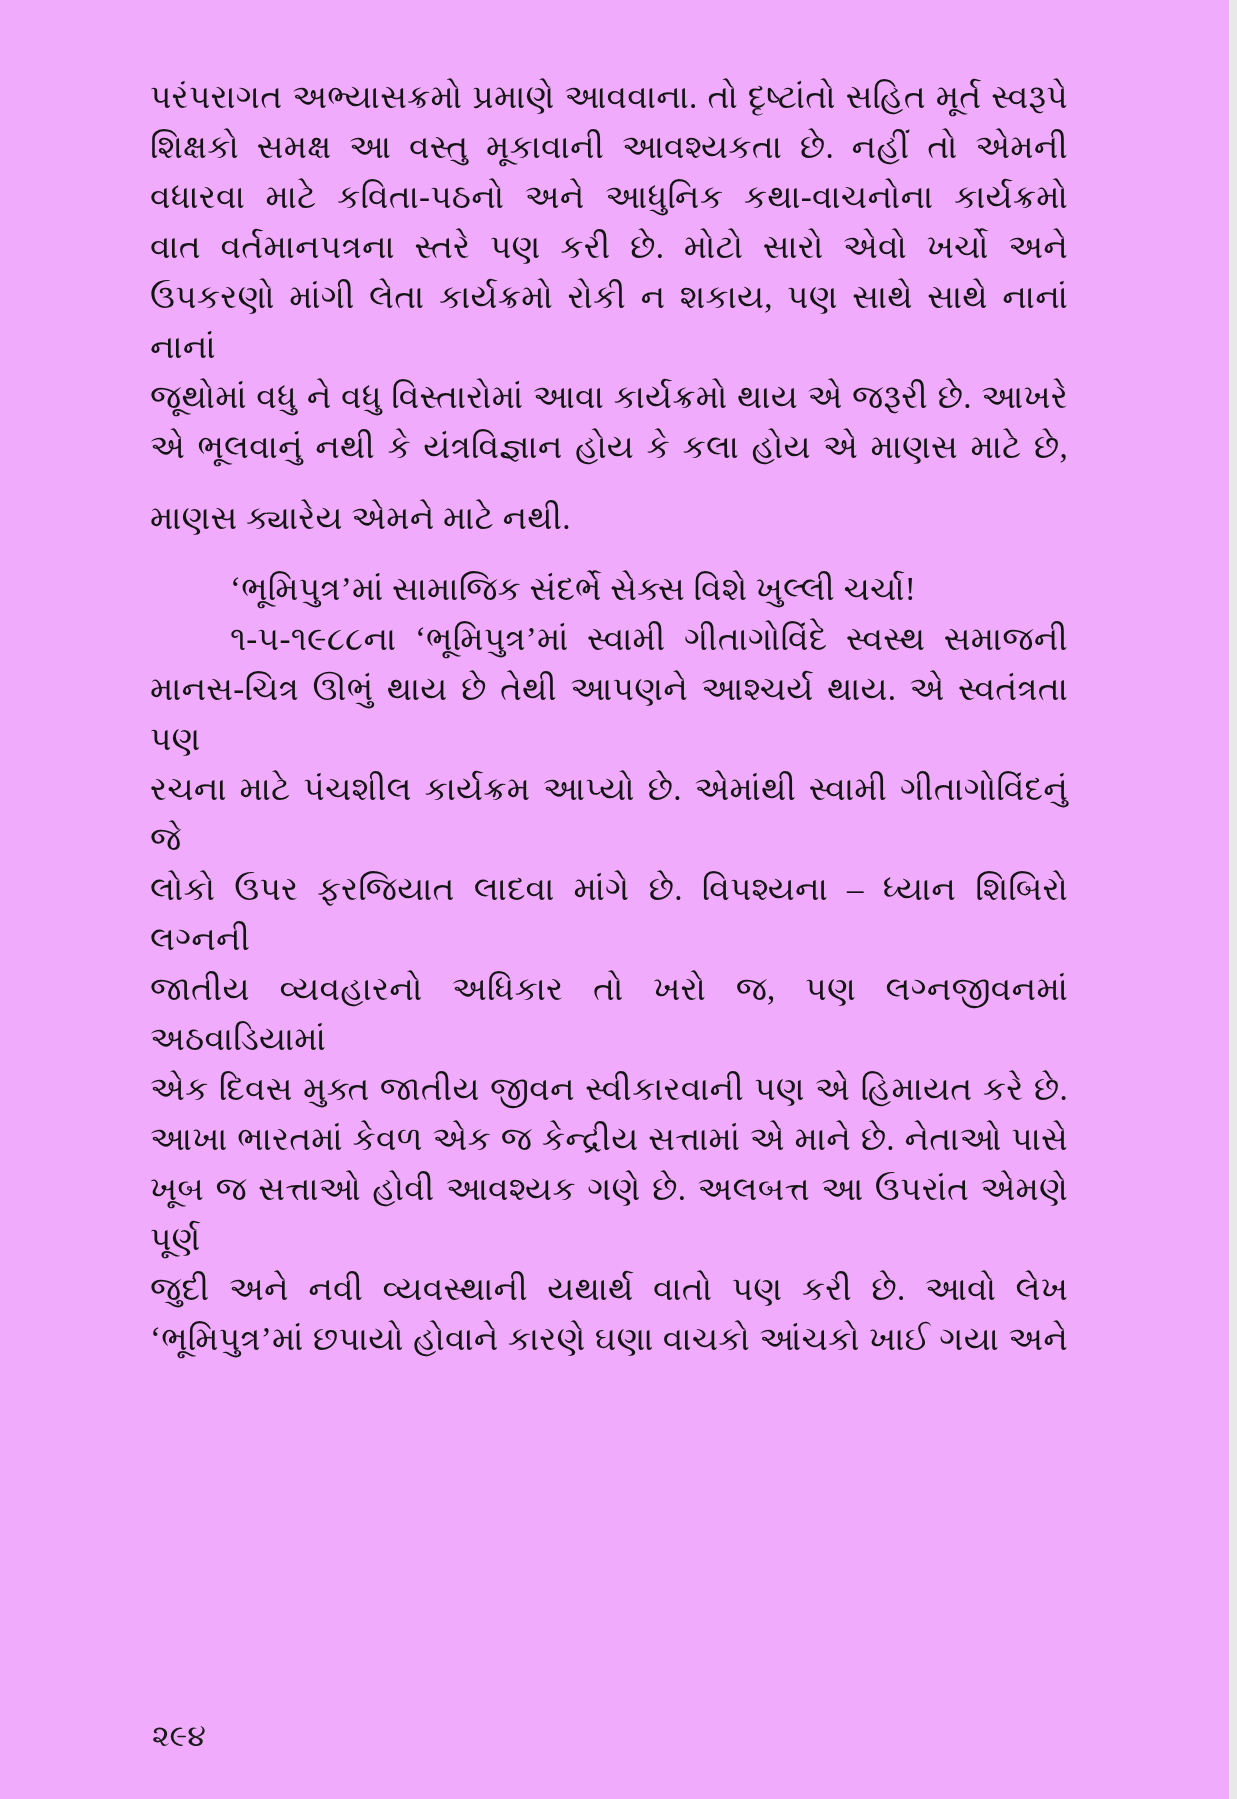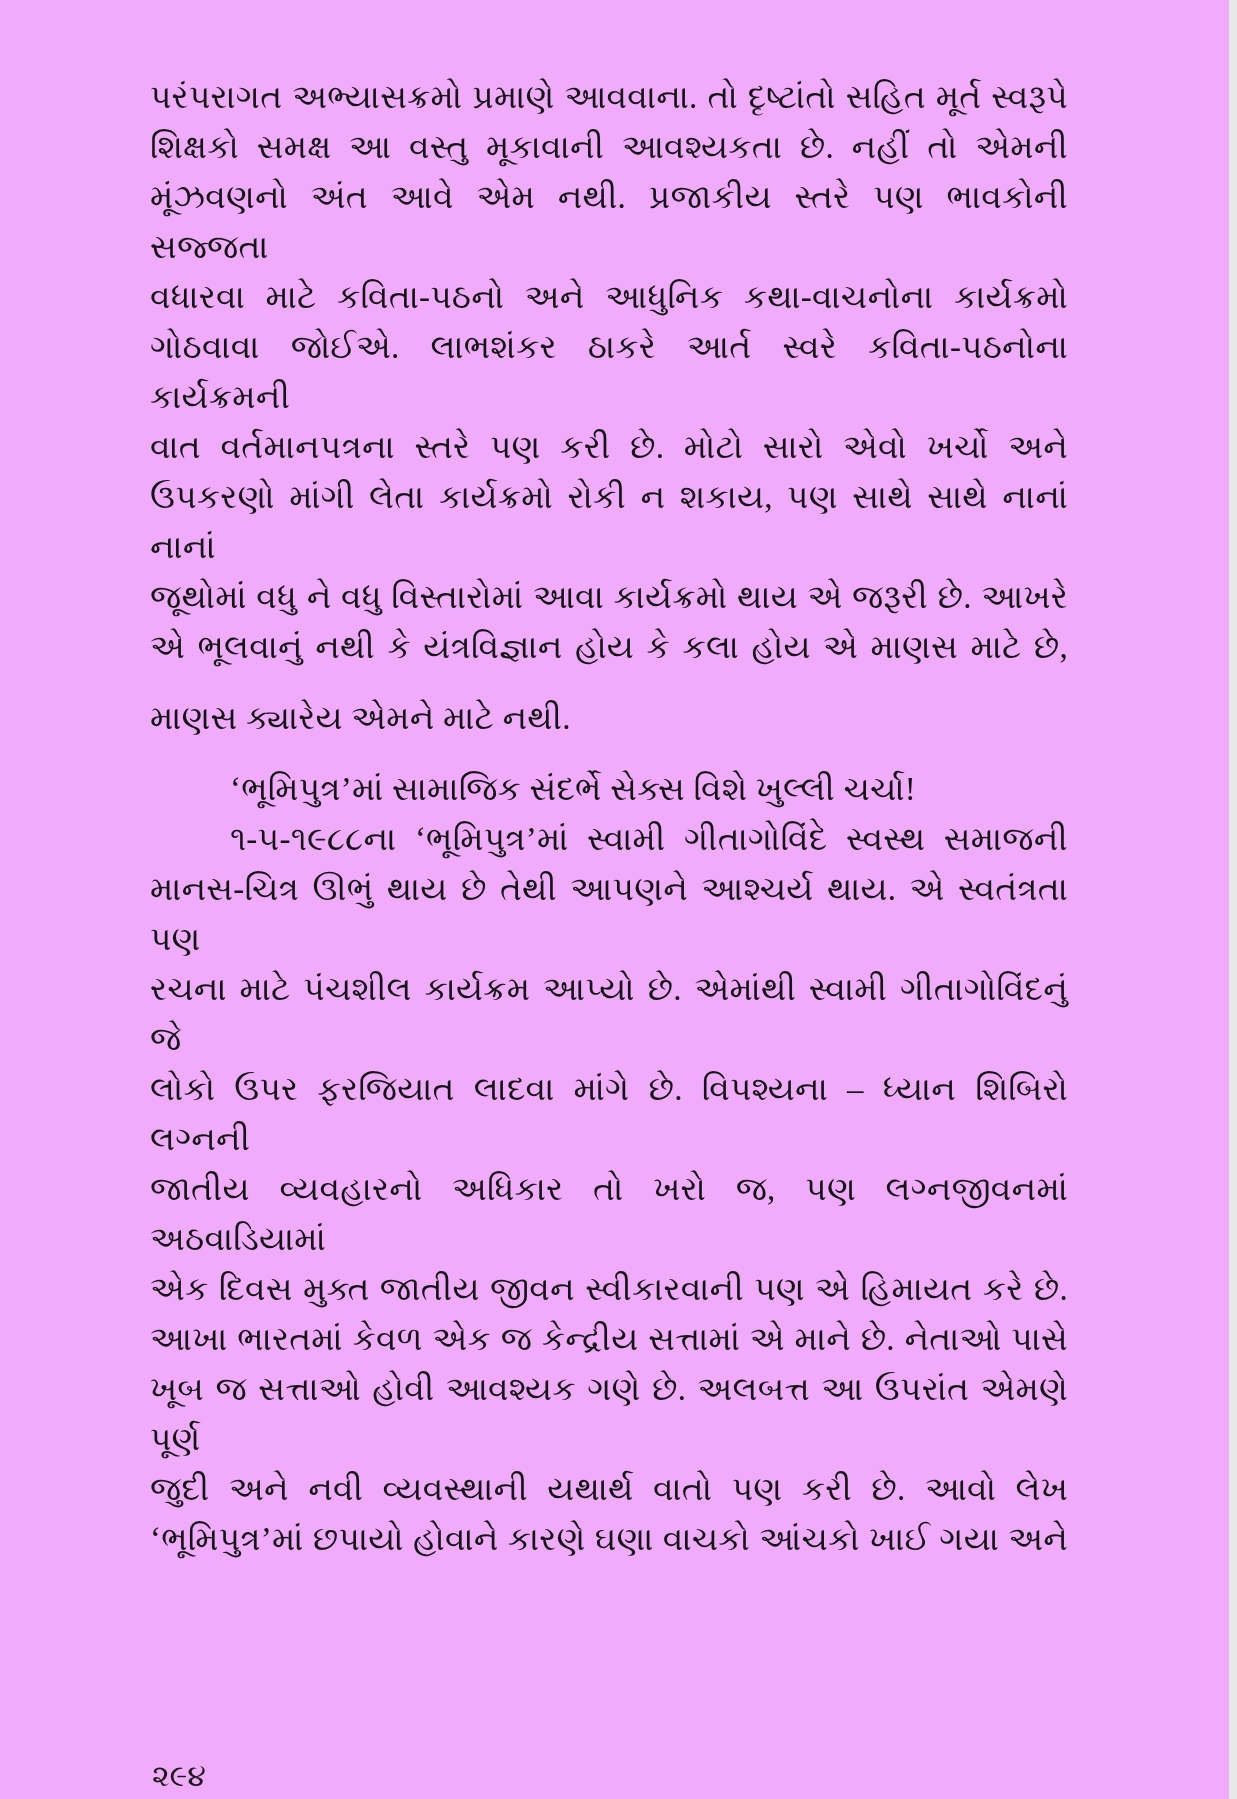--- a/index.html
+++ b/index.html
@@ -34,36 +34,34 @@
     text-align: left;
     text-align-last: left;
     margin-top: 21px;
   }
   .line.indent {
     text-indent: 80px;
   }
   .page-number {
     position: absolute;
     left: 152px;
-    top: 1756px;
+    top: 1716px;
     font-size: 30px;
     line-height: 40px;
     color: #1a1a1a;
   }
 </style>
 </head>
 <body>
 
 <div class="page">
   <div class="text-block">
       <div class="line">પરંપરાગત અભ્યાસક્રમો પ્રમાણે આવવાના. તો દૃષ્ટાંતો સહિત મૂર્ત સ્વરૂપે</div>
       <div class="line">શિક્ષકો સમક્ષ આ વસ્તુ મૂકાવાની આવશ્યકતા છે. નહીં તો એમની</div>
-      <div class="line">મૂંઝવણનો અંત આવે એમ નથી. પ્રજાકીય સ્તરે પણ ભાવકોની સજ્જતા</div>
       <div class="line">વધારવા માટે કવિતા-પઠનો અને આધુનિક કથા-વાચનોના કાર્યક્રમો</div>
-      <div class="line">ગોઠવાવા જોઈએ. લાભશંકર ઠાકરે આર્ત સ્વરે કવિતા-પઠનોના કાર્યક્રમની</div>
       <div class="line">વાત વર્તમાનપત્રના સ્તરે પણ કરી છે. મોટો સારો એવો ખર્ચો અને</div>
       <div class="line">ઉપકરણો માંગી લેતા કાર્યક્રમો રોકી ન શકાય, પણ સાથે સાથે નાનાં નાનાં</div>
       <div class="line">જૂથોમાં વધુ ને વધુ વિસ્તારોમાં આવા કાર્યક્રમો થાય એ જરૂરી છે. આખરે</div>
       <div class="line">એ ભૂલવાનું નથી કે યંત્રવિજ્ઞાન હોય કે કલા હોય એ માણસ માટે છે,</div>
       <div class="line last">માણસ ક્યારેય એમને માટે નથી.</div>
       <div class="line indent last">‘ભૂમિપુત્ર’માં સામાજિક સંદર્ભે સેક્સ વિશે ખુલ્લી ચર્ચા!</div>
       <div class="line indent">૧-૫-૧૯૮૮ના ‘ભૂમિપુત્ર’માં સ્વામી ગીતાગોવિંદે સ્વસ્થ સમાજની</div>
       <div class="line">માનસ-ચિત્ર ઊભું થાય છે તેથી આપણને આશ્ચર્ય થાય. એ સ્વતંત્રતા પણ</div>
       <div class="line">રચના માટે પંચશીલ કાર્યક્રમ આપ્યો છે. એમાંથી સ્વામી ગીતાગોવિંદનું જે</div>
       <div class="line">લોકો ઉપર ફરજિયાત લાદવા માંગે છે. વિપશ્યના – ધ્યાન શિબિરો લગ્નની</div>

